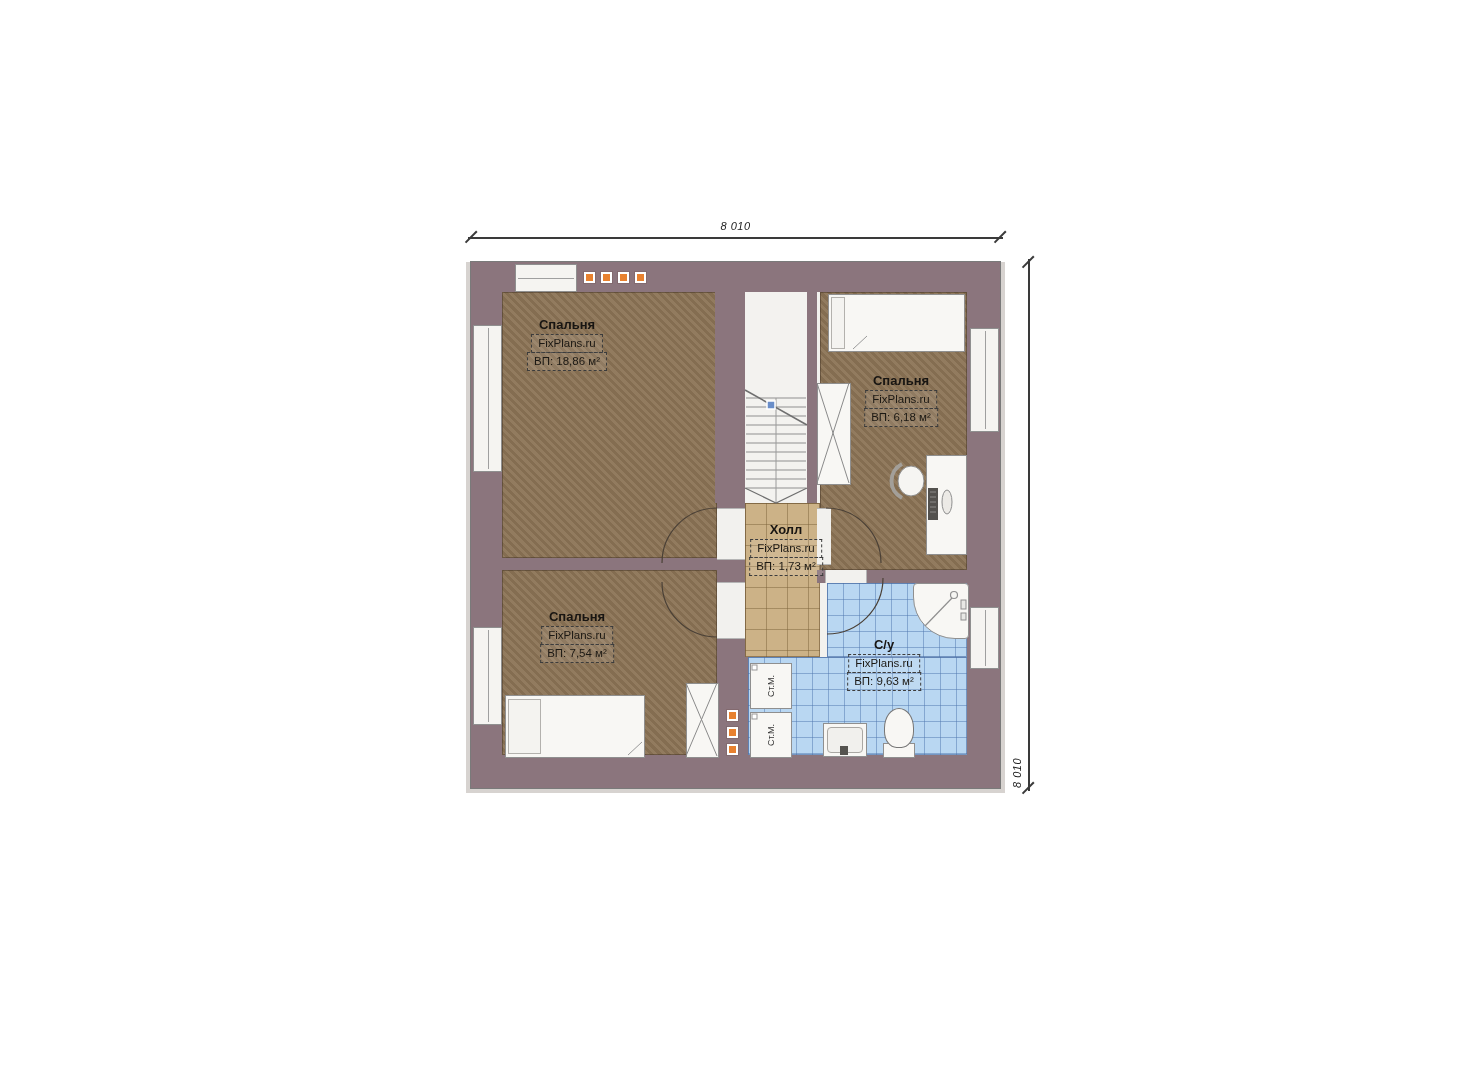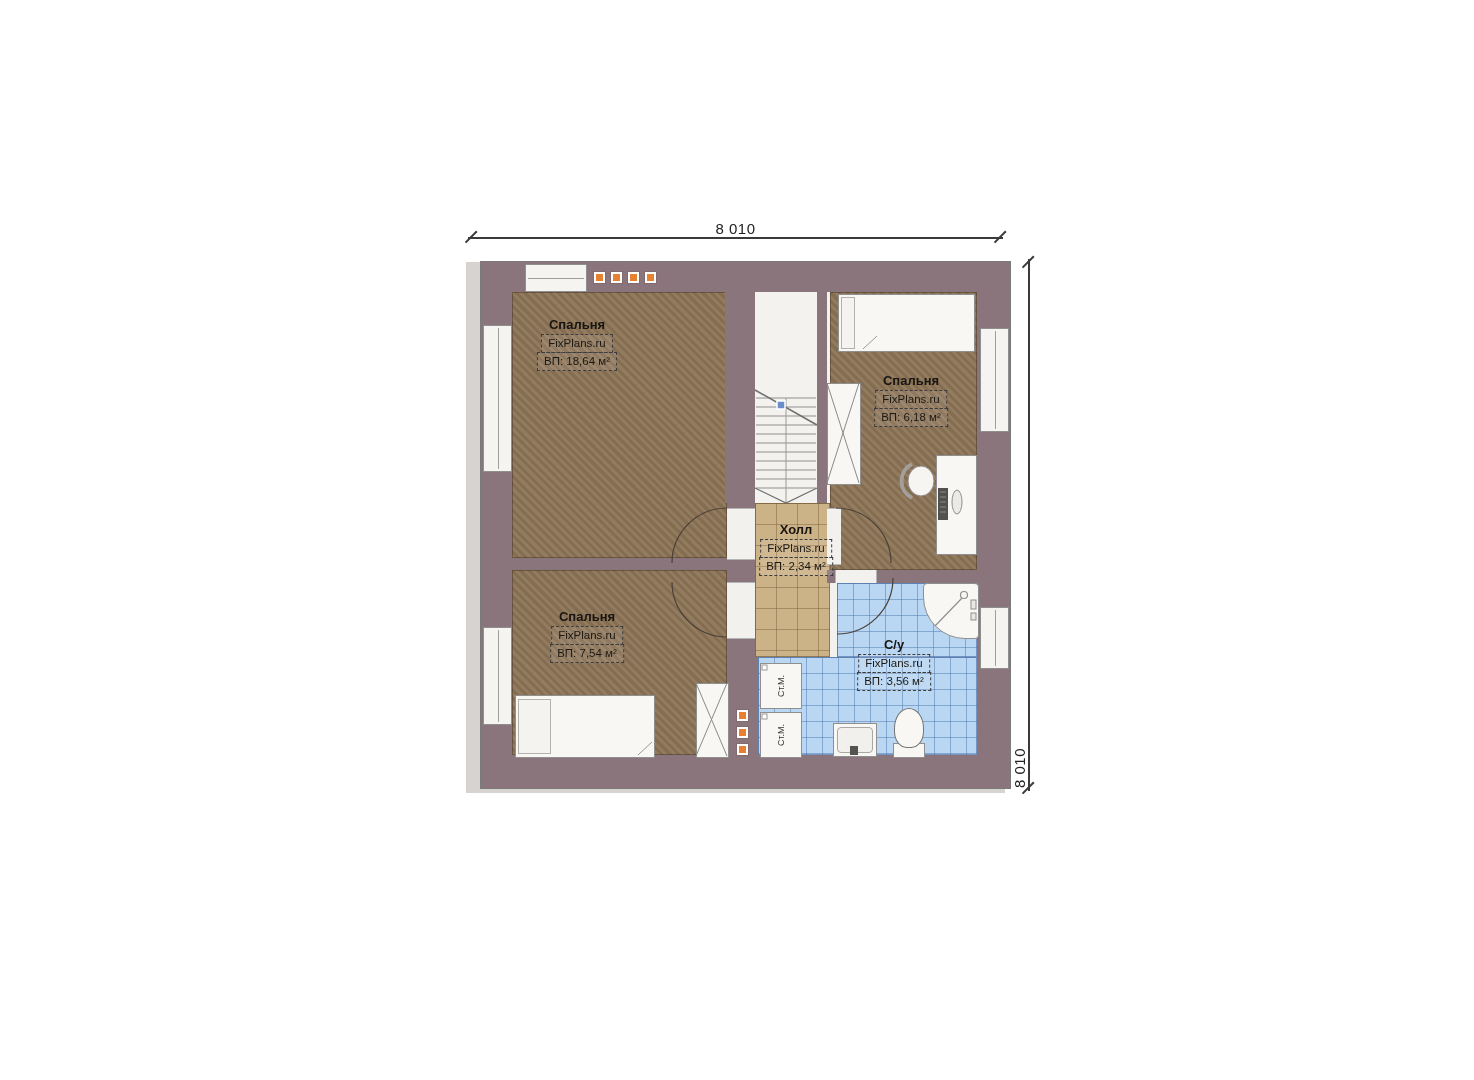--- a/index.html
+++ b/index.html
@@ -1,21 +1,21 @@
 <!DOCTYPE html>
 <html><head>
 <meta charset="utf-8">
 <style>
   html,body{margin:0;padding:0;background:#fff;}
   #screen{position:relative;width:1474px;height:1080px;background:#ffffff;overflow:hidden;
           font-family:"Liberation Sans","DejaVu Sans",sans-serif;color:#1c1c1c;}
   .abs{position:absolute;}
   
   #plan-frame{position:absolute;left:466px;top:262px;width:539px;height:531px;background:#d7d3d0;}
-  #plan{position:absolute;left:15px;top:0;width:529px;height:526px;background:#f2f1ee;outline:1px solid #7a7a7a;}
+  #plan{position:absolute;left:5px;top:0;width:529px;height:526px;background:#f2f1ee;outline:1px solid #7a7a7a;}
   .wall{background:#8b757d;}
   .floor-bedroom{background:#8c7456;
      background-image:repeating-linear-gradient(45deg,rgba(255,255,255,0.05) 0 3px,rgba(0,0,0,0.06) 3px 6px);
      box-shadow:inset 0 0 0 1px rgba(60,45,30,.45);}
   .floor-hall{background:#ccb287;
      background-image:linear-gradient(rgba(125,100,60,.5) 1px,transparent 1px),
                       linear-gradient(90deg,rgba(125,100,60,.5) 1px,transparent 1px);
      background-size:21px 21px;box-shadow:inset 0 0 0 1px rgba(110,85,50,.6);}
   .floor-bath{background:#b9d7f2;
      background-image:linear-gradient(rgba(80,120,175,.5) 1px,transparent 1px),
@@ -36,21 +36,21 @@
               align-items:center;z-index:9;white-space:nowrap;}
   .room-title{font-weight:bold;font-size:13px;line-height:13px;margin-bottom:4px;color:#181512;}
   .label-box{border:1px dashed #3c3c3c;padding:1px 6px;font-size:11.5px;line-height:15px;
              color:#1c1914;background:rgba(250,248,244,0.10);margin-top:-1px;}
   
   .wm-label{position:absolute;left:0;top:0;width:100%;height:100%;display:flex;align-items:center;
             justify-content:center;font-size:9px;color:#333;transform:rotate(-90deg);}
   
   .dim-line{background:#3a3a3a;}
   .dim-slash{position:absolute;width:16px;height:1.5px;background:#3a3a3a;transform:rotate(-45deg);}
-  .dim-text{font-size:15px;letter-spacing:.5px;color:#222;}
+  .dim-text{font-size:11px;letter-spacing:.5px;color:#222;font-style:italic;}
   svg{position:absolute;left:0;top:0;pointer-events:none;}
 </style>
 </head>
 <body>
 
 <div id="screen">
 
   <div class="abs dim-line" style="left:468px;top:237px;width:535px;height:1.5px;"></div>
   <div class="dim-slash" style="left:463px;top:236px;"></div>
   <div class="dim-slash" style="left:992px;top:236px;"></div>
@@ -173,39 +173,39 @@
       </g>
       <g fill="#ffffff" stroke="#999999" stroke-width="1">
         <rect x="281" y="403" width="5" height="5"></rect>
         <rect x="281" y="452" width="5" height="5"></rect>
       </g>
     </svg>
 
     <div class="room-label" style="left:96px;top:56px;">
       <div class="room-title">Спальня</div>
       <div class="label-box">FixPlans.ru</div>
-      <div class="label-box">ВП: 18,64 м²</div>
+      <div class="label-box">ВП: 18,86 м²</div>
     </div>
     <div class="room-label" style="left:430px;top:112px;">
       <div class="room-title">Спальня</div>
       <div class="label-box">FixPlans.ru</div>
       <div class="label-box">ВП: 6,18 м²</div>
     </div>
     <div class="room-label" style="left:315px;top:261px;align-items:center;">
       <div class="room-title">Холл</div>
       <div class="label-box">FixPlans.ru</div>
-      <div class="label-box">ВП: 2,34 м²</div>
+      <div class="label-box">ВП: 1,73 м²</div>
     </div>
     <div class="room-label" style="left:106px;top:348px;">
       <div class="room-title">Спальня</div>
       <div class="label-box">FixPlans.ru</div>
       <div class="label-box">ВП: 7,54 м²</div>
     </div>
     <div class="room-label" style="left:413px;top:376px;">
       <div class="room-title">С/у</div>
       <div class="label-box">FixPlans.ru</div>
-      <div class="label-box">ВП: 3,56 м²</div>
+      <div class="label-box">ВП: 9,63 м²</div>
     </div>
 
   </div>
   </div>
 
 </div>
 
 </body></html>

